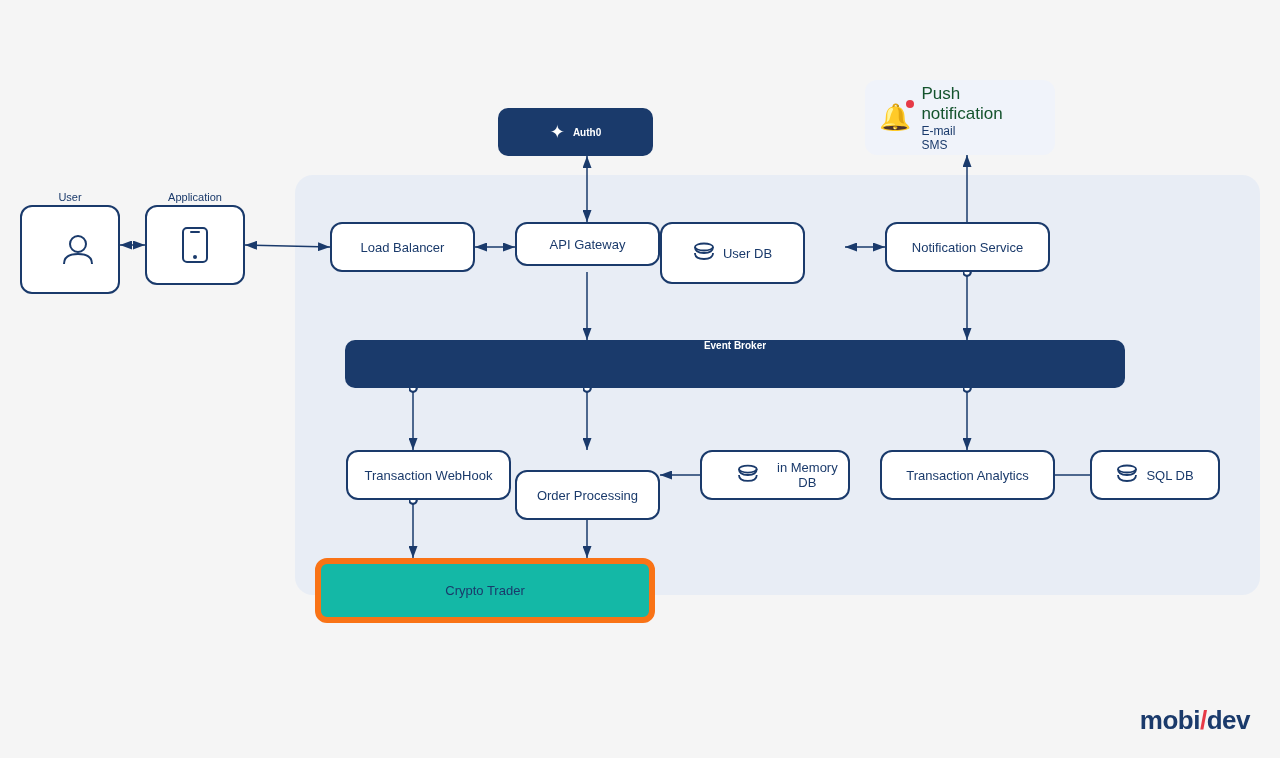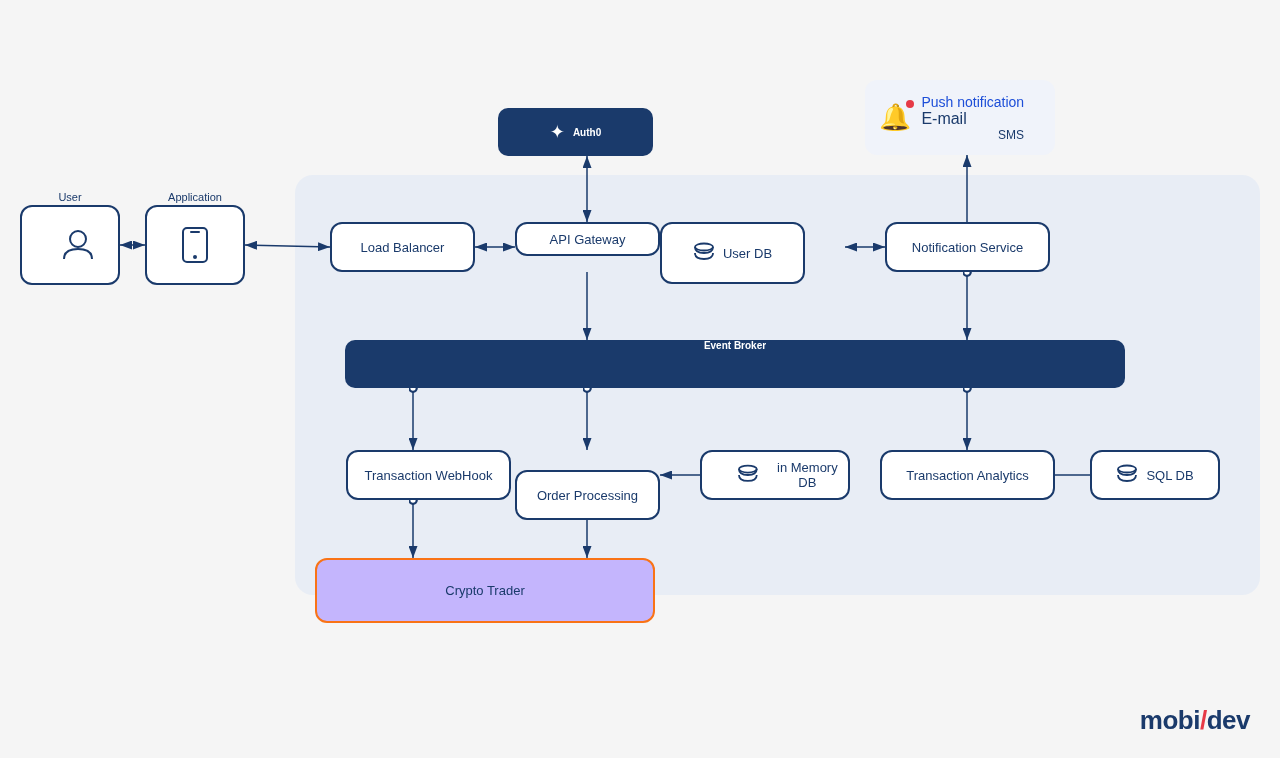--- a/index.html
+++ b/index.html
@@ -30,22 +30,22 @@
       border-radius: 18px;
     }
 
     
     .crypto-trader-box {
       position: absolute;
       top: 558px;
       left: 315px;
       width: 340px;
       height: 65px;
-      background: #c4b5fd;
-      border: 2px solid #f97316;
+      background: #14b8a6;
+      border: 6px solid #f97316;
       border-radius: 12px;
       display: flex;
       align-items: center;
       justify-content: center;
     }
 
     
     .auth0-box {
       position: absolute;
       top: 108px;
@@ -85,21 +85,21 @@
       display: flex;
       align-items: center;
       justify-content: center;
       gap: 8px;
     }
 
     .user-box {
       top: 205px;
       left: 20px;
       width: 100px;
-      height: 80px;
+      height: 89px;
       border-radius: 50%;
       border-radius: 12px;
       flex-direction: column;
       padding-left: 16px;
     }
 
     .app-box {
       top: 205px;
       left: 145px;
       width: 100px;
@@ -112,21 +112,21 @@
       top: 222px;
       left: 330px;
       width: 145px;
       height: 50px;
     }
 
     .api-gateway-box {
       top: 222px;
       left: 515px;
       width: 145px;
-      height: 34px;
+      height: 44px;
     }
 
     .user-db-box {
       top: 222px;
       left: 660px;
       width: 145px;
       height: 62px;
     }
 
     .notif-service-box {
@@ -308,23 +308,23 @@
     <span style="color:white; font-size:18px;">✦</span>
     <span class="box-label-white">Auth0</span>
   </div>
 
   <div class="notif-info-box">
     <div style="position:relative; display:inline-block;">
       <span style="font-size:26px; color:#1a3a6b;">🔔</span>
       <span class="bell-dot"></span>
     </div>
     <div>
-      <div style="font-size:14px; color:#1d4ed8; font-weight:500;">Push notification</div>
-      <div style="font-size:16px; color:#1a3a6b; font-weight:500;">E-mail</div>
-      <div style="font-size:12px; color:#1a3a6b; font-weight:500;text-align:right;">SMS</div>
+      <div style="font-size:17px; color:#14532d; font-weight:500;">Push notification</div>
+      <div style="font-size:12px; color:#1a3a6b; font-weight:500;">E-mail</div>
+      <div style="font-size:12px; color:#1a3a6b; font-weight:500;">SMS</div>
     </div>
   </div>
 
   <div class="comp-box user-box">
     <span class="user-label-small">User</span>
     <svg width="36" height="36" viewBox="0 0 36 36">
       <circle cx="18" cy="12" r="8" fill="none" stroke="#1a3a6b" stroke-width="2"></circle>
       <path d="M4 32 Q4 22 18 22 Q32 22 32 32" fill="none" stroke="#1a3a6b" stroke-width="2"></path>
     </svg>
   </div>

